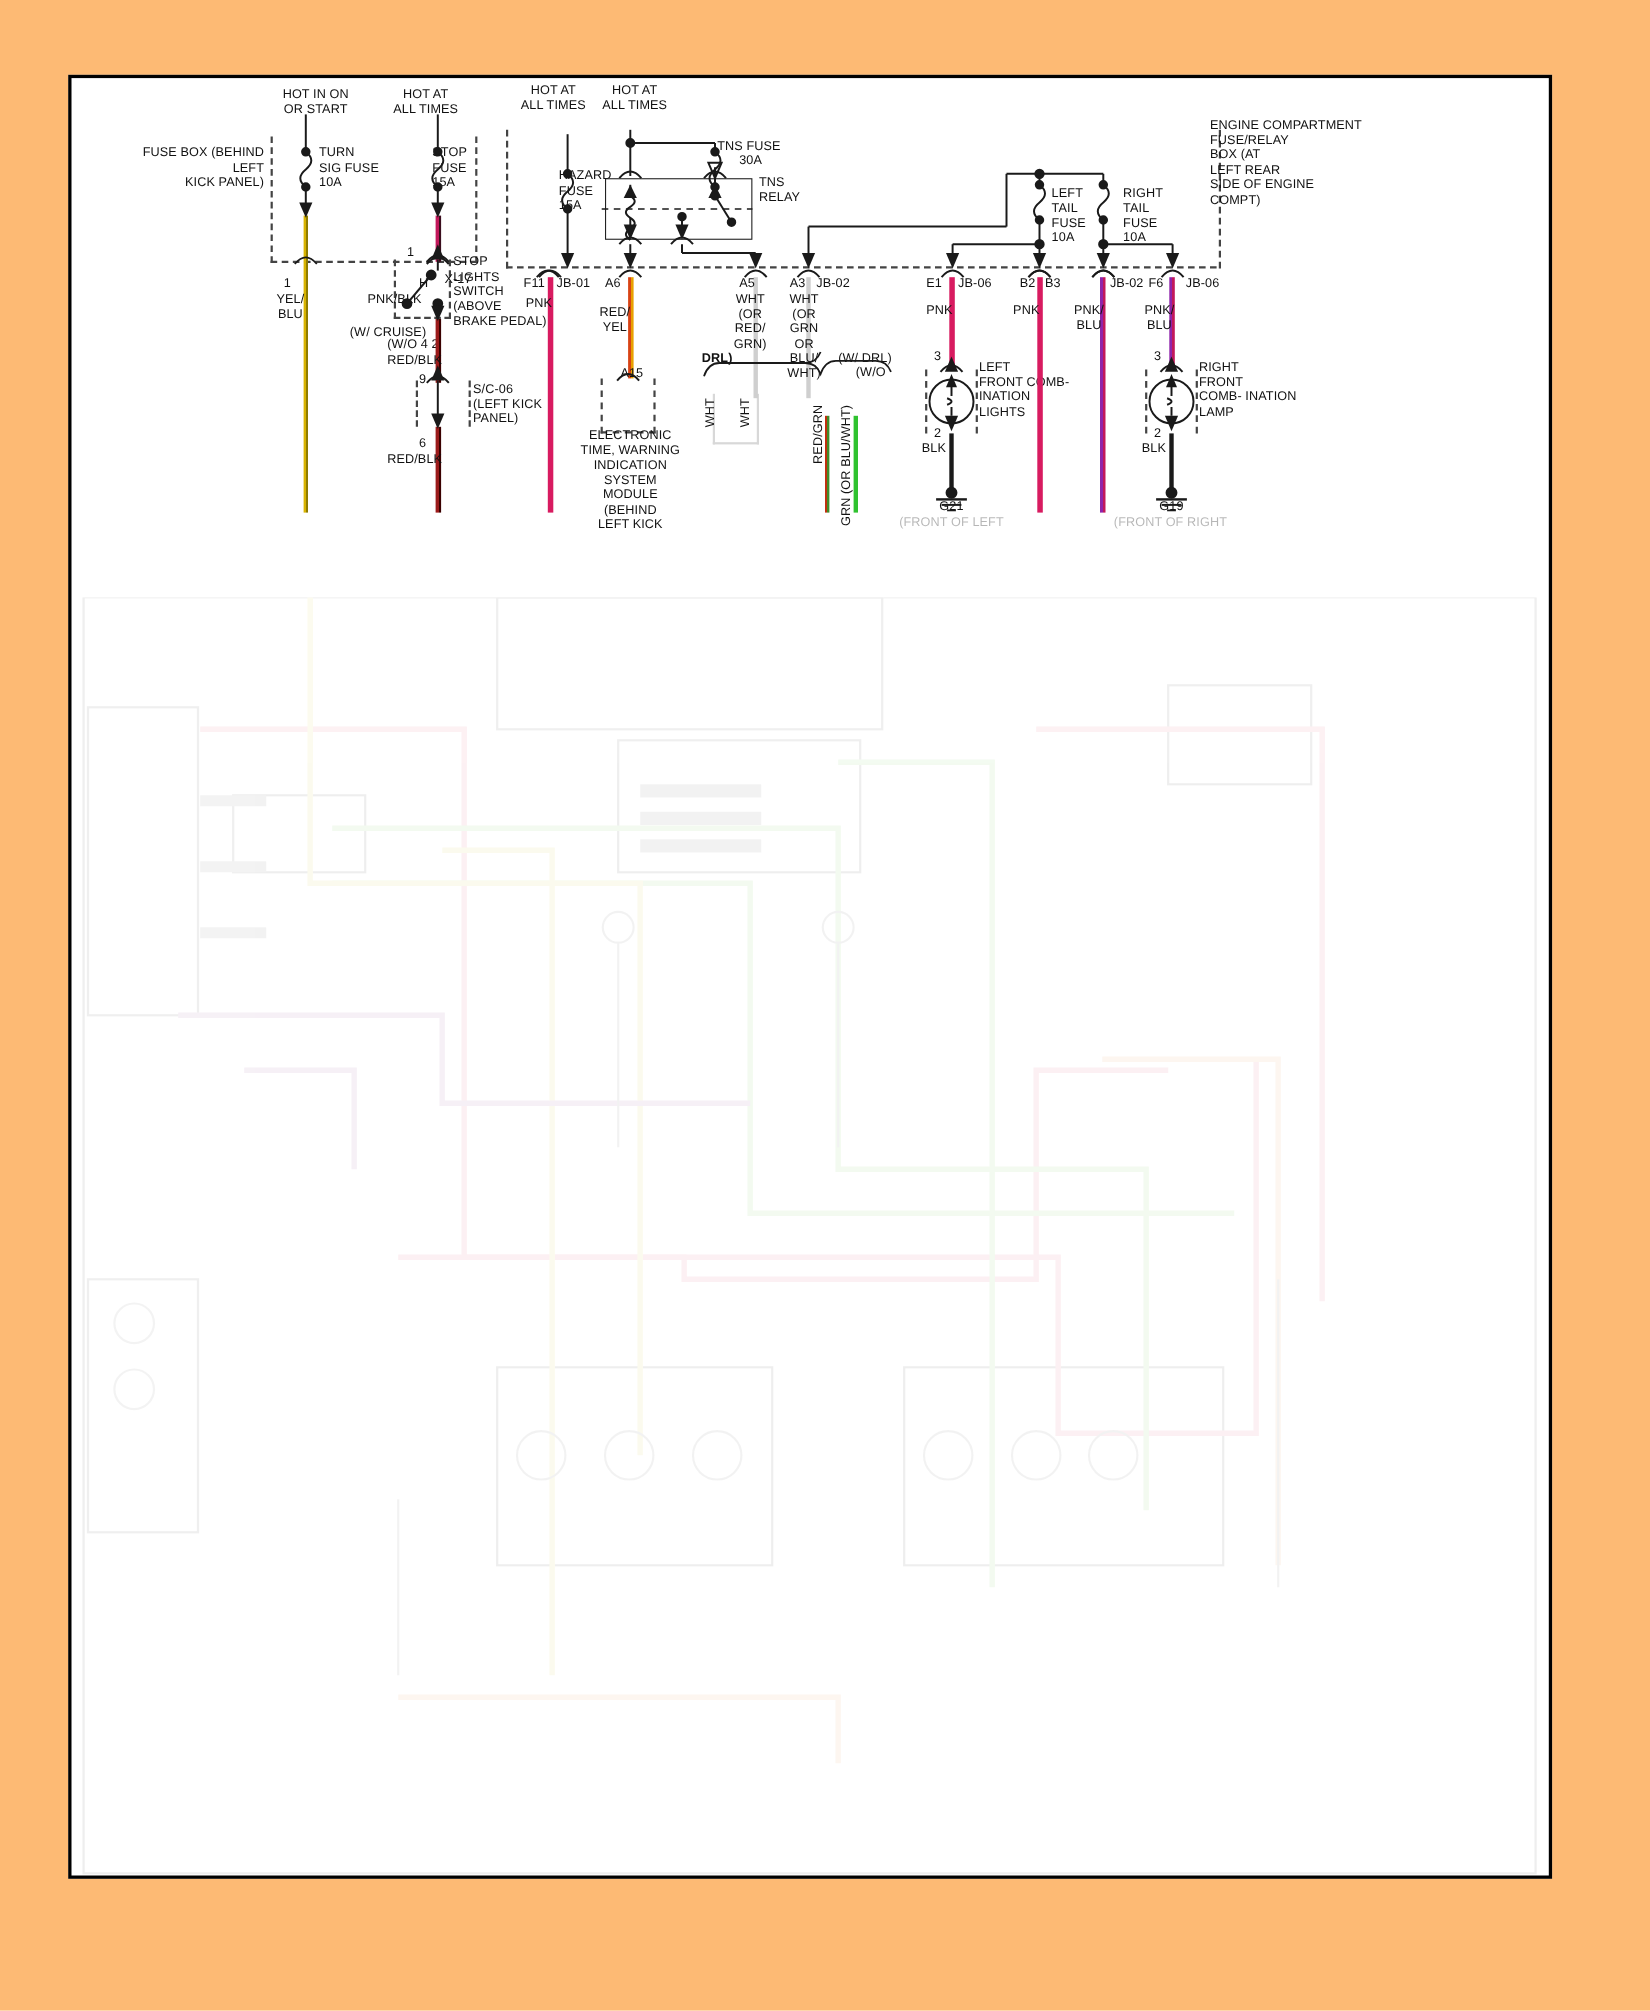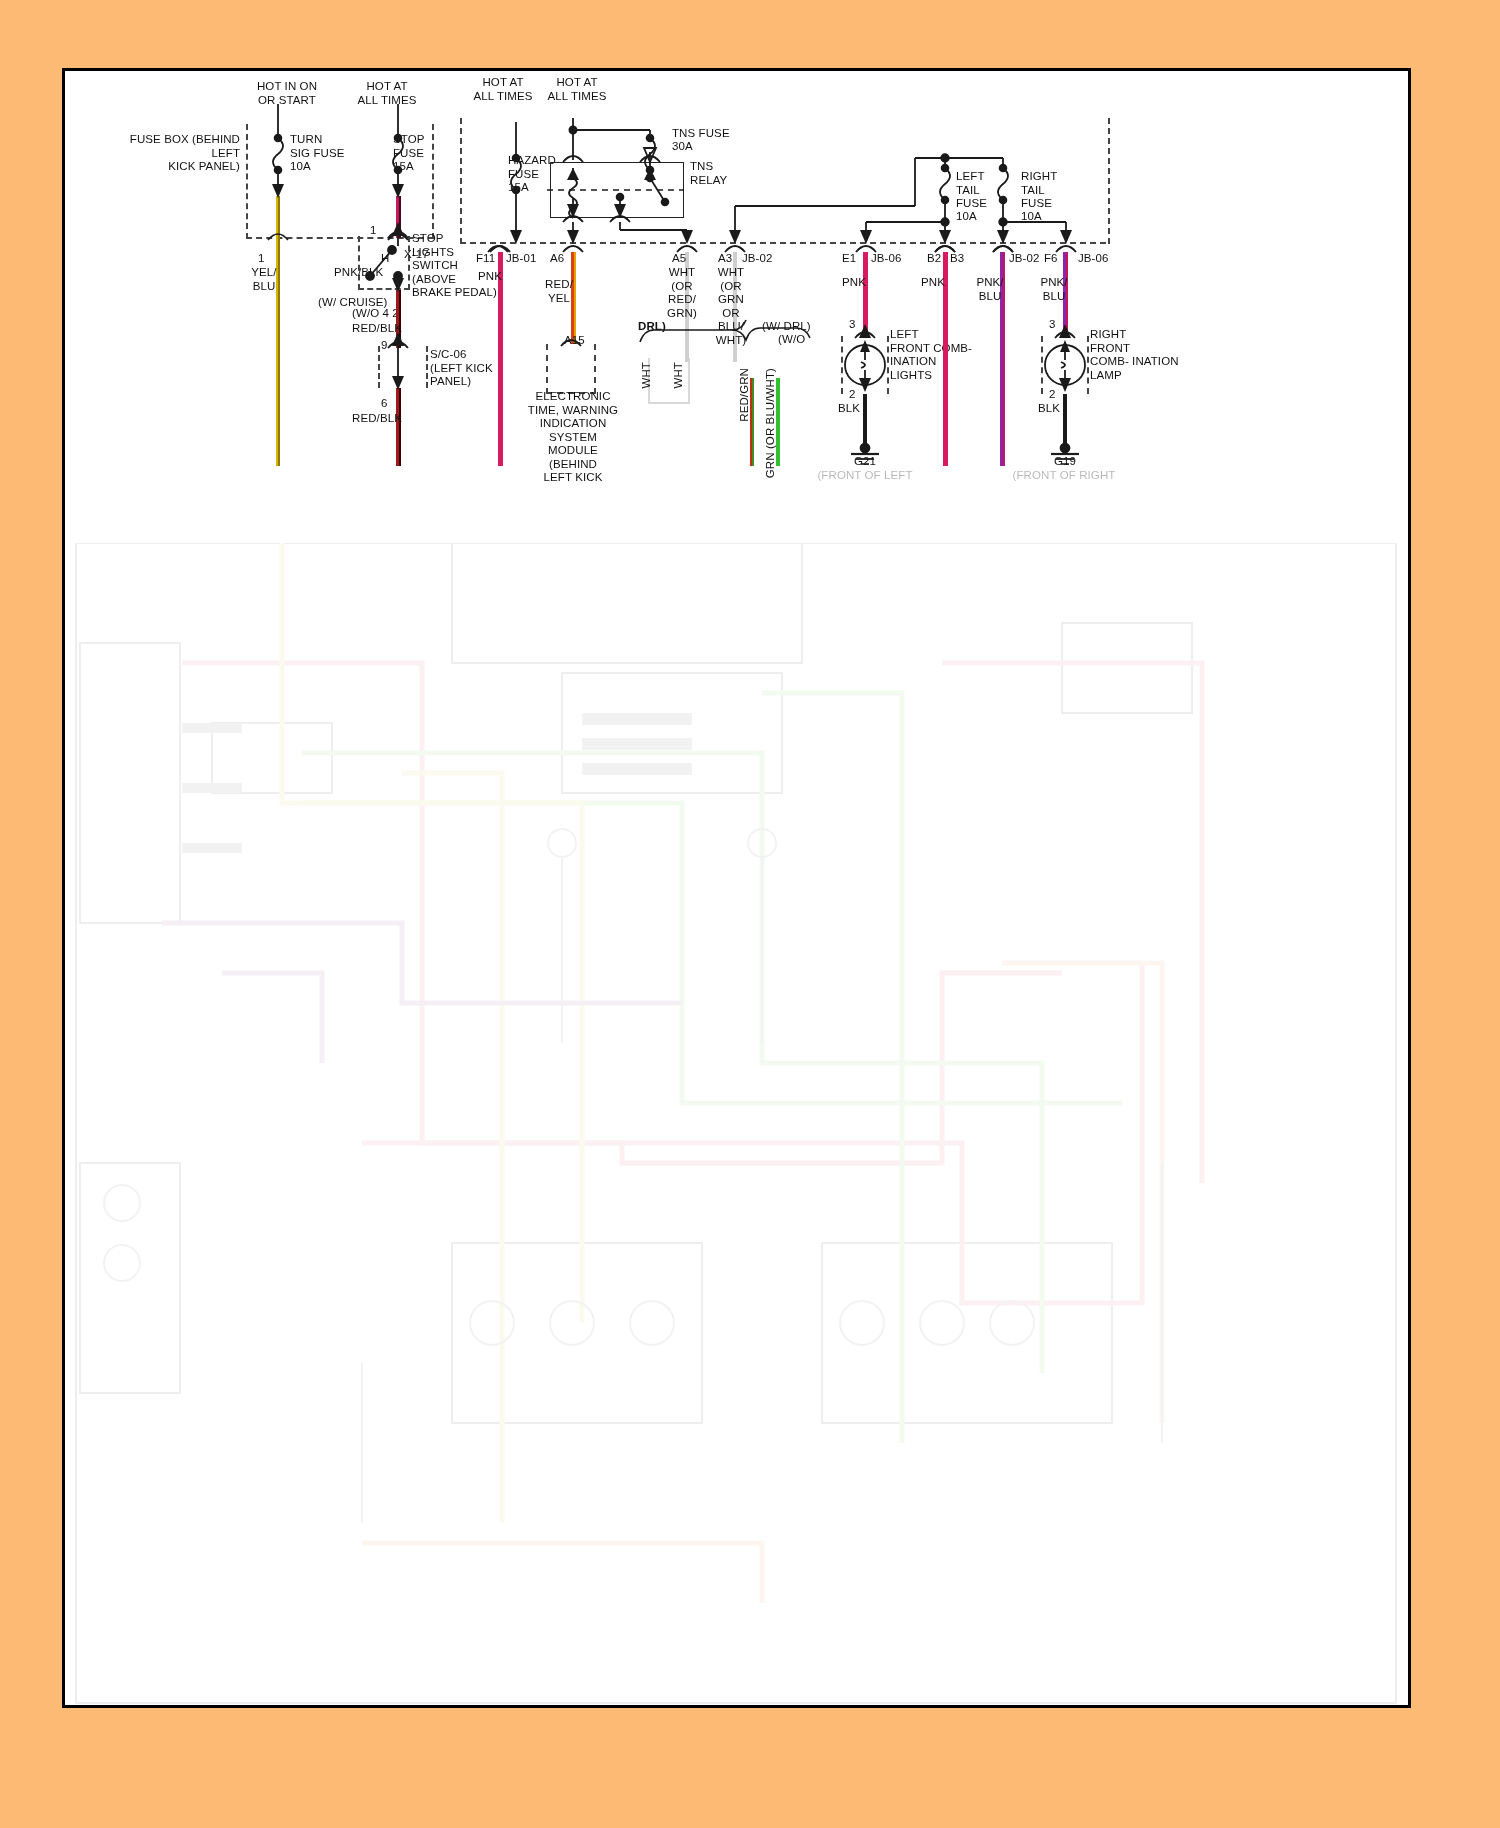--- a/index.html
+++ b/index.html
@@ -50,34 +50,40 @@
   <div class="lbl c" style="left:512px;top:76px;width:130px;">HOT AT
 ALL TIMES</div>
 
   <div class="dashbox" style="left:246px;top:124px;width:188px;height:115px;border-top:none;"></div>
   <div class="lbl r" style="left:80px;top:108px;width:160px;">FUSE BOX (BEHIND
 LEFT
 KICK PANEL)</div>
 
   <div class="dashbox" style="left:460px;top:118px;width:646px;height:126px;border-top:none;border-right:none;"></div>
   <div class="dashbox" style="left:1106px;top:118px;width:4px;height:126px;border-left:none;border-top:none;border-bottom:none;"></div>
+  <div class="lbl" style="left:1100px;top:108px;width:180px;">ENGINE COMPARTMENT
+FUSE/RELAY
+BOX (AT
+LEFT REAR
+SIDE OF ENGINE
+COMPT)</div>
 
   <div class="lbl" style="left:290px;top:133px;">TURN
 SIG FUSE</div>
   <div class="lbl" style="left:290px;top:160px;">10A</div>
 
   <div class="lbl" style="left:393px;top:133px;">STOP
 FUSE</div>
   <div class="lbl" style="left:393px;top:160px;">15A</div>
 
   <div class="lbl" style="left:508px;top:154px;">HAZARD
 FUSE</div>
   <div class="lbl" style="left:508px;top:181px;">15A</div>
 
-  <div class="lbl" style="left:672px;top:127px;">TNS FUSE</div>
+  <div class="lbl" style="left:652px;top:127px;">TNS FUSE</div>
   <div class="lbl" style="left:672px;top:140px;">30A</div>
 
   <div class="lbl" style="left:956px;top:170px;">LEFT
 TAIL
 FUSE</div>
   <div class="lbl" style="left:956px;top:210px;">10A</div>
 
   <div class="lbl" style="left:1021px;top:170px;">RIGHT
 TAIL
 FUSE</div>

